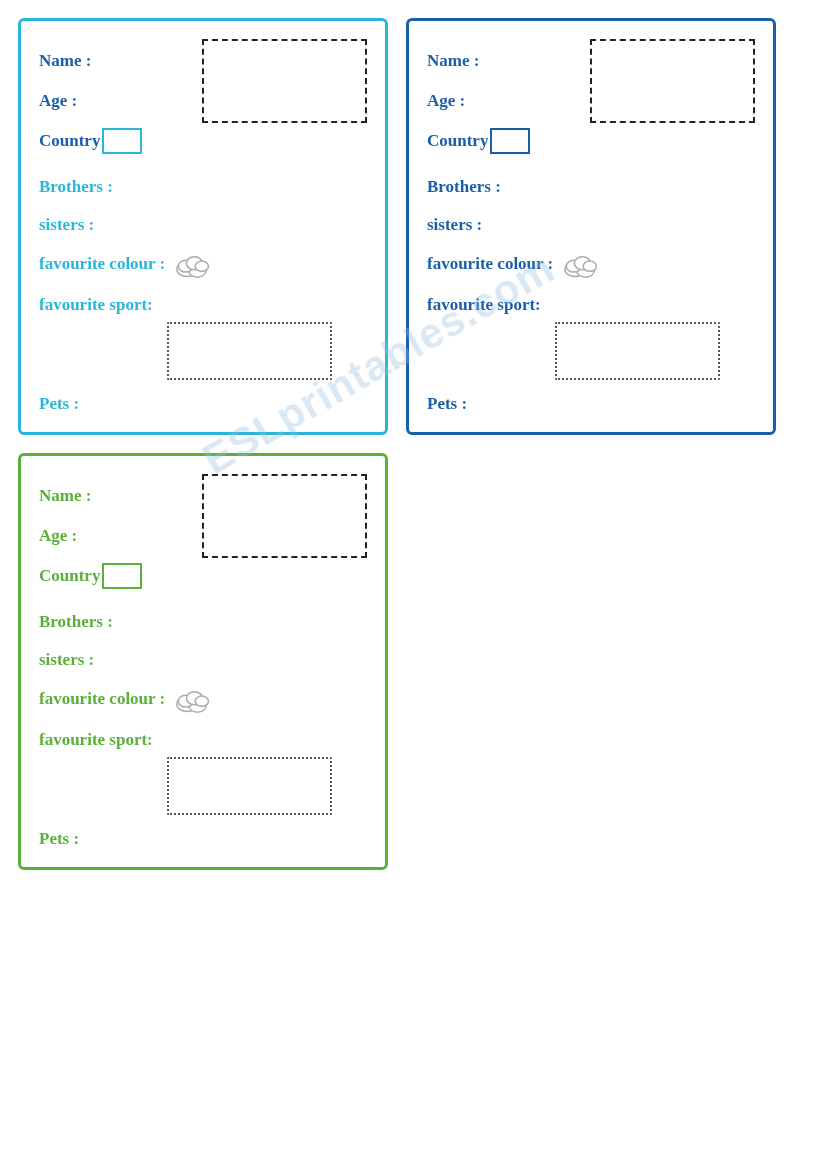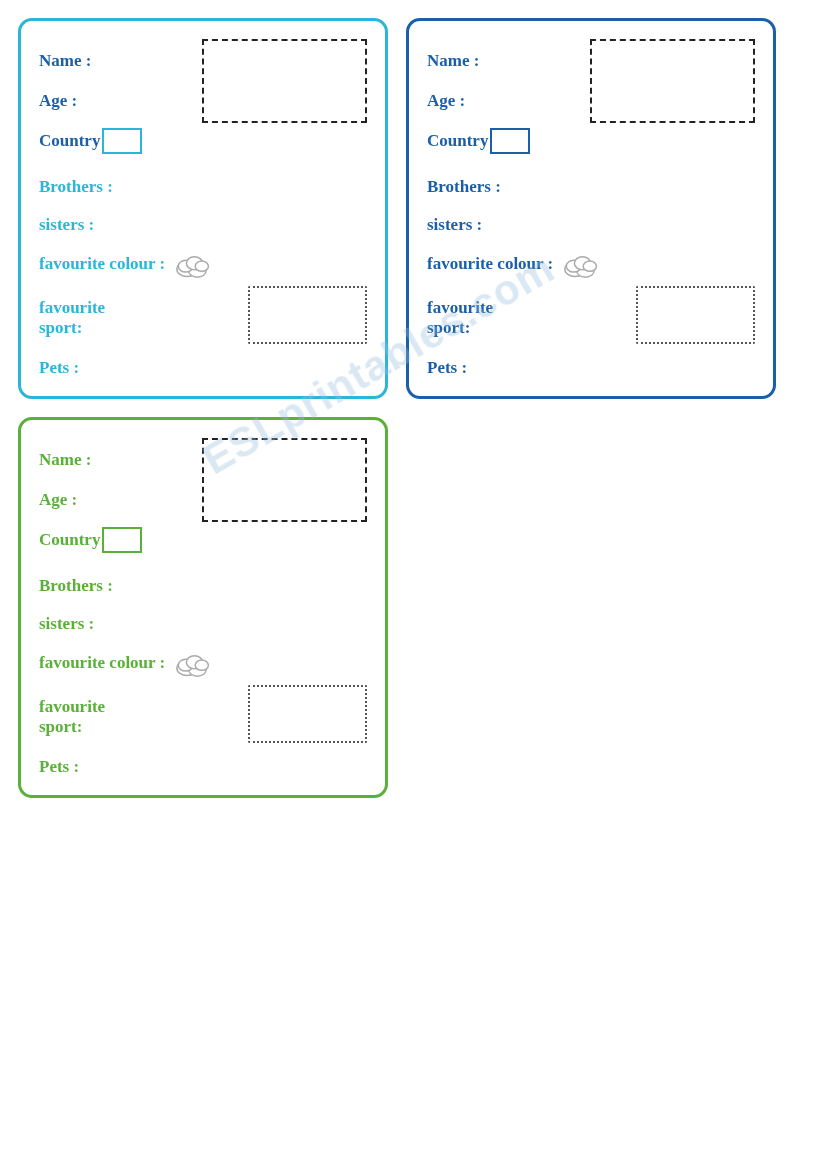--- a/index.html
+++ b/index.html
@@ -19,21 +19,21 @@
     .top-row {
       display: flex;
       flex-direction: row;
       gap: 18px;
       width: 100%;
     }
 
     .card {
       border-width: 3px;
       border-style: solid;
-      border-radius: 14px;
+      border-radius: 6px;
       padding: 18px 18px 14px 18px;
       position: relative;
       display: flex;
       flex-direction: column;
       gap: 0px;
     }
 
     .card-blue {
       border-color: #29b6d8;
       width: 370px;
@@ -104,21 +104,21 @@
 
     .name-age-country {
       display: flex;
       flex-direction: column;
       gap: 4px;
     }
 
     .sport-area {
       margin-top: 4px;
       display: flex;
-      flex-direction: row;
+      flex-direction: column;
     }
 
     .sport-dotted {
       width: 165px;
       height: 58px;
       border: 2.5px dotted #555;
       border-radius: 2px;
       margin-left: 128px;
       margin-top: 3px;
     }

